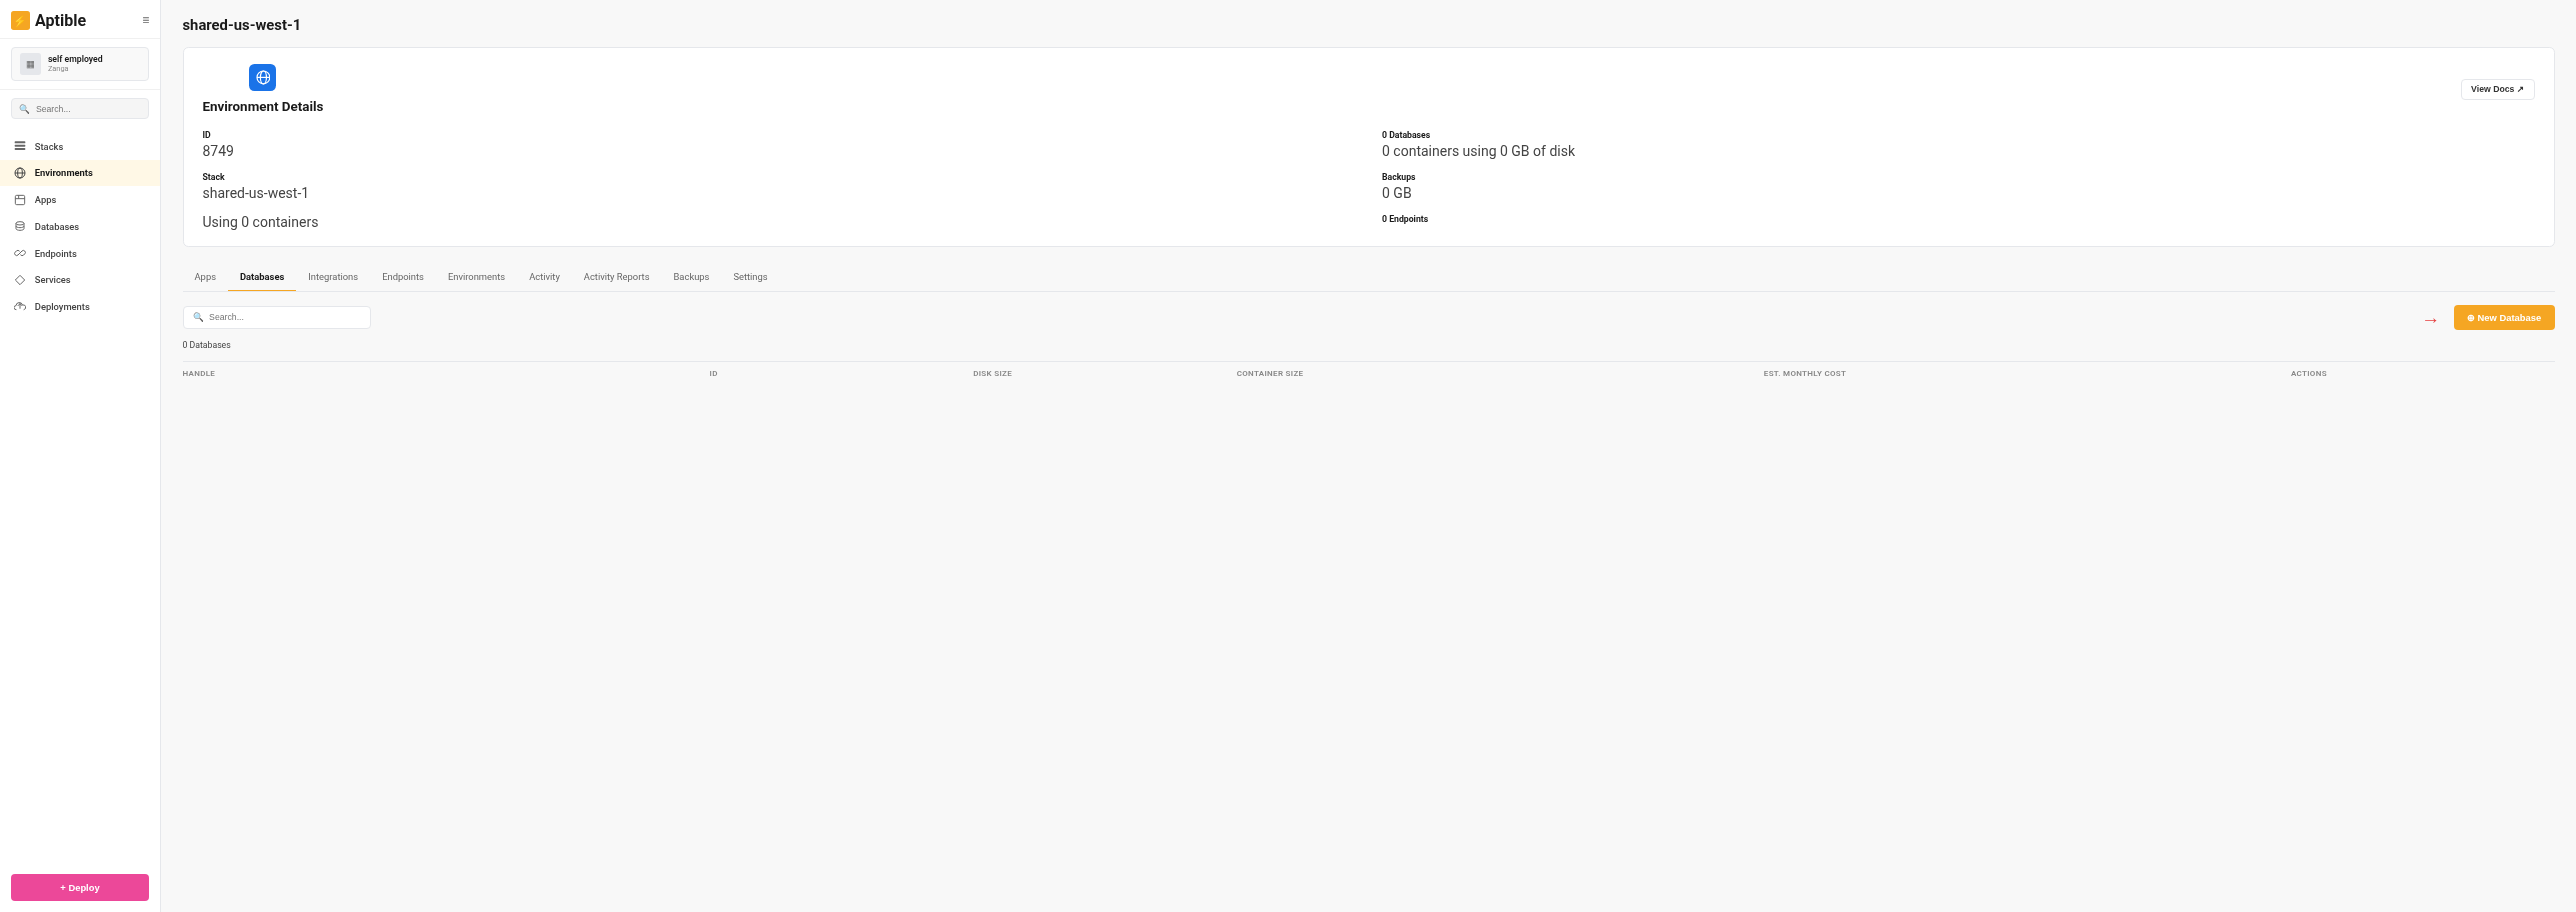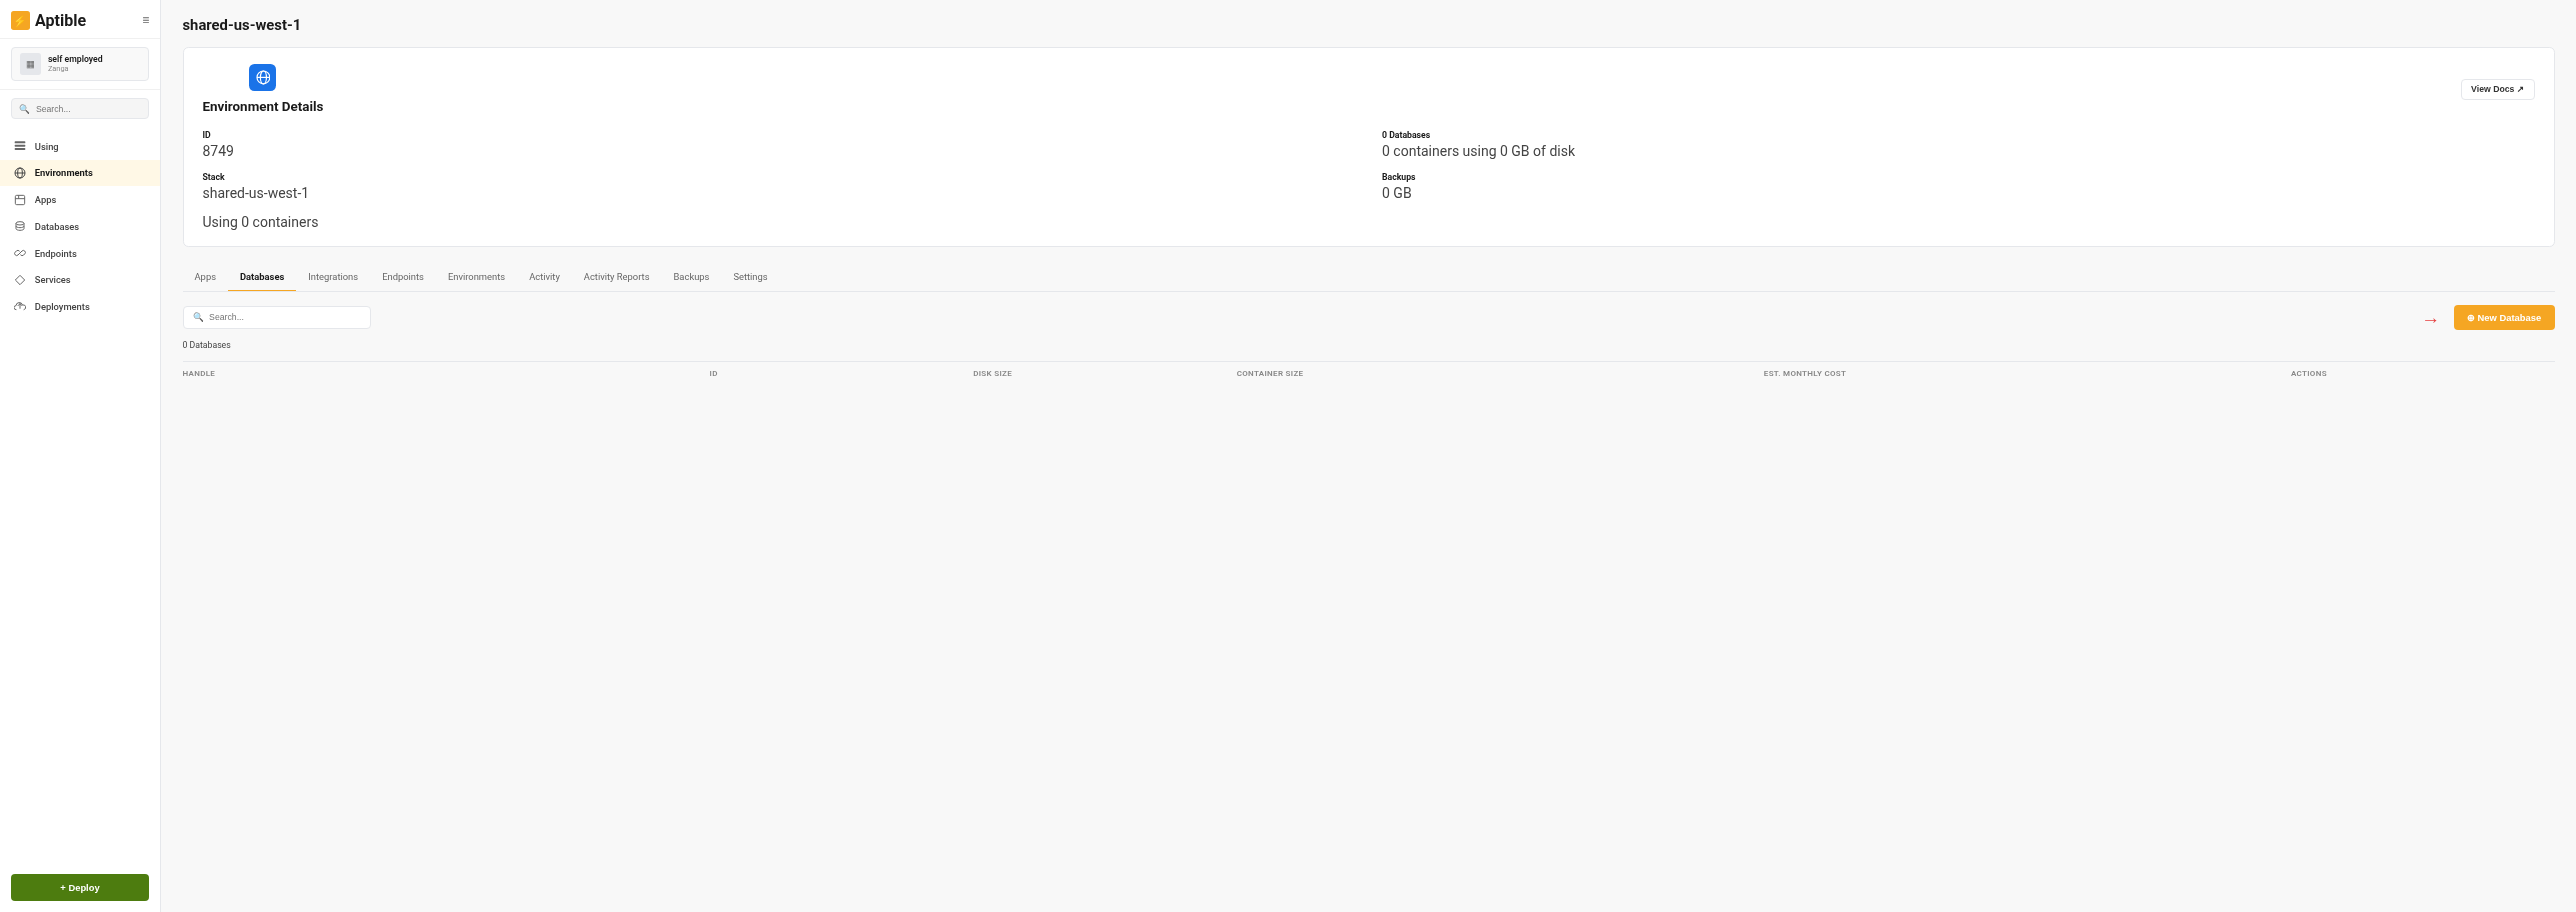--- a/index.html
+++ b/index.html
@@ -120,21 +120,21 @@
     .nav-icon {
       width: 13.4px;
       height: 13.4px;
       display: flex;
       align-items: center;
       justify-content: center;
       flex-shrink: 0;
     }
     .deploy-btn {
       margin: 8px 10.7px 10.7px;
-      background: #4d7c0f;
+      background: #ec4899;
       color: #fff;
       border: none;
       border-radius: 4px;
       padding: 8px;
       font-size: 9.4px;
       font-weight: 700;
       cursor: pointer;
       display: flex;
       align-items: center;
       justify-content: center;
@@ -344,21 +344,21 @@
 
   <ul class="nav-list">
     <li class="nav-item">
       <span class="nav-icon">
         <svg width="12" height="12" viewBox="0 0 18 18" fill="none">
             <rect x="1" y="12" width="16" height="3" rx="1" fill="#666"></rect>
             <rect x="1" y="7" width="16" height="3" rx="1" fill="#666"></rect>
             <rect x="1" y="2" width="16" height="3" rx="1" fill="#666"></rect>
           </svg>
       </span>
-      <span>Using</span>
+      <span>Stacks</span>
     </li>
     <li class="nav-item active">
       <span class="nav-icon">
         <svg width="12" height="12" viewBox="0 0 18 18" fill="none">
             <circle cx="9" cy="9" r="7.5" stroke="#444" stroke-width="1.5"></circle>
             <ellipse cx="9" cy="9" rx="3.5" ry="7.5" stroke="#444" stroke-width="1.5"></ellipse>
             <line x1="1.5" y1="9" x2="16.5" y2="9" stroke="#444" stroke-width="1.5"></line>
           </svg>
       </span>
       <span>Environments</span>
@@ -453,20 +453,23 @@
         <div class="detail-group">
           <div class="detail-label">0 Databases</div>
           <div class="detail-value">0 containers using 0 GB of disk</div>
         </div>
         <br>
         <div class="detail-group">
           <div class="detail-label">Backups</div>
           <div class="detail-value">0 GB</div>
         </div>
         <br>
+        <div class="detail-group">
+          <div class="detail-label">0 Endpoints</div>
+        </div>
       </div>
     </div>
   </div>
 
   <div class="tabs-bar">
     <div class="tab">Apps</div>
     <div class="tab active">Databases</div>
     <div class="tab">Integrations</div>
     <div class="tab">Endpoints</div>
     <div class="tab">Environments</div>

